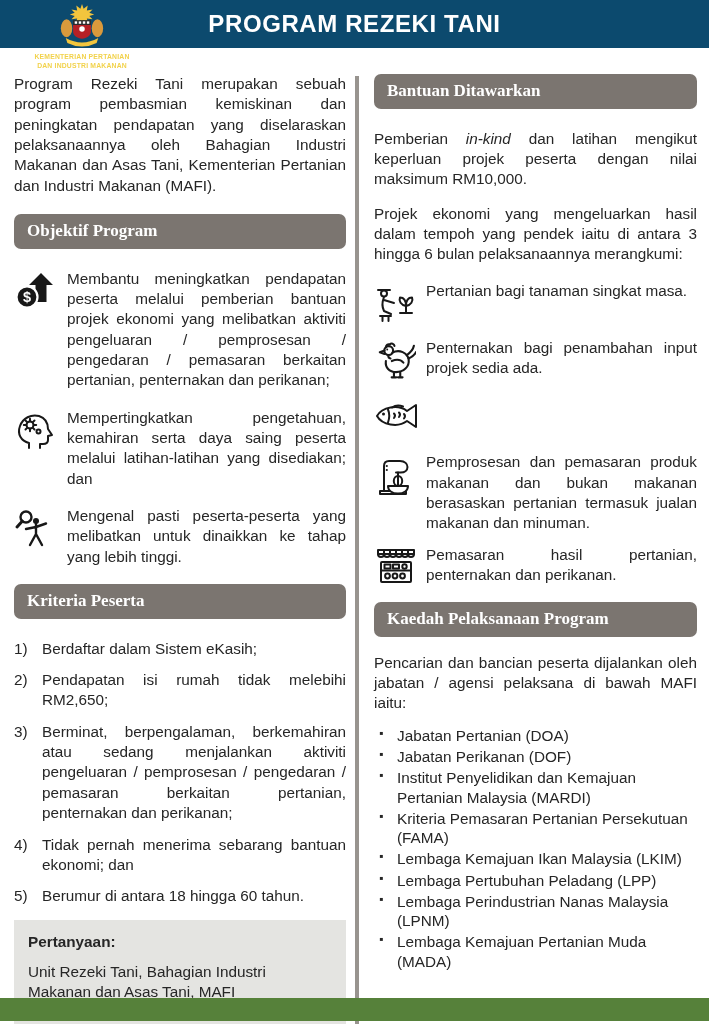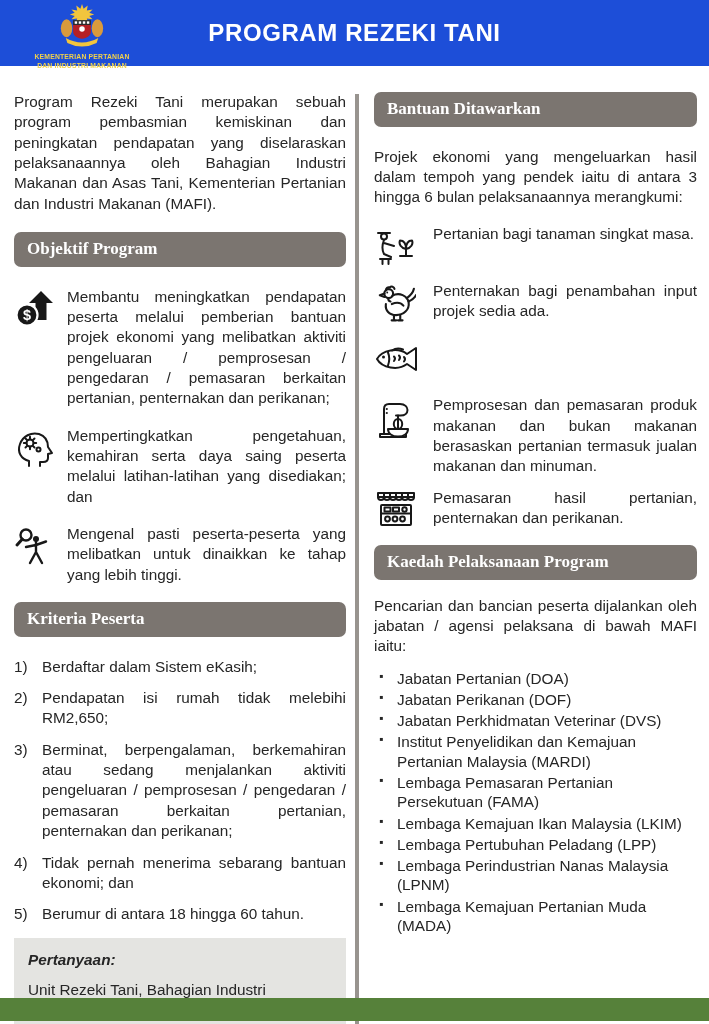--- a/index.html
+++ b/index.html
@@ -6,21 +6,21 @@
   html,body { margin:0; padding:0; background:#ffffff; }
   .page {
     width:709px; height:1024px; position:relative; overflow:hidden;
     background:#ffffff; color:#262626;
     font-family:"Liberation Sans", sans-serif;
     font-size:15.3px; line-height:1.33;
   }
 
   
   .topbar {
-    height:66px; background:#1d4ed8; position:relative;
+    height:48px; background:#0c4a6e; position:relative;
     display:flex; align-items:center; justify-content:center;
   }
   .logo { position:absolute; left:24px; top:3px; width:116px; text-align:center; }
   .ministry { font-size:6.8px; color:#f2d24b; font-weight:bold; line-height:1.3; margin-top:1px; letter-spacing:.2px; }
   .title { color:#ffffff; font-size:24px; font-weight:bold; letter-spacing:.6px; margin:0; }
 
   
   .content { display:flex; align-items:stretch; padding:26px 12px 0 14px; }
   .col-left  { width:332px; flex:0 0 332px; }
   .divider   { width:4px; background:#98948f; margin:2px 15px 0 9px; }
@@ -42,24 +42,24 @@
 
   
   .numlist { margin:2px 0 0 0; padding:0; list-style:none; }
   .numlist li { display:flex; margin-bottom:11px; }
   .numlist .num { flex:0 0 28px; }
   .numlist .ntext { flex:1; text-align:justify; }
 
   
   .contact-box { background:#e4e4e1; padding:12px 14px 13px; margin-top:13px; }
   .contact-box p { margin:0; }
-  .cb-head { font-weight:bold; margin-bottom:10px !important;font-style:italic; }
-
-  
-  .scope-item { display:flex; gap:15px; margin-bottom:11px; align-items:flex-start; min-height:44px; }
+  .cb-head { font-weight:bold; margin-bottom:10px !important; }
+
+  
+  .scope-item { display:flex; gap:8px; margin-bottom:11px; align-items:flex-start; min-height:44px; }
   .scope-icon { flex:0 0 44px; padding-top:1px; }
   .scope-item p { margin:0; text-align:justify; }
 
   
   .sqlist { list-style:none; margin:0 0 13px 0; padding:0; }
   .sqlist li { position:relative; padding-left:23px; margin-bottom:2px; line-height:1.26; }
   .sqlist li::before { content:"▪"; position:absolute; left:5px; top:0; font-size:12px; }
 
   
   .bottombar { position:absolute; left:0; right:0; bottom:3px; height:23px; background:#56813a; }
@@ -176,20 +176,21 @@
     </div>
 
     <div class="divider"></div>
 
     <div class="col-right">
 
       <div class="bar">
         <span>Bantuan Ditawarkan</span>
       </div>
 
+      <p class="para"><span>Pemberian</span> <em>in-kind</em> <span>dan latihan mengikut keperluan projek peserta dengan nilai maksimum RM10,000.</span></p>
 
 
       <p class="para" style="margin-bottom:16px;">Projek ekonomi yang mengeluarkan hasil dalam tempoh yang pendek iaitu di antara 3 hingga 6 bulan pelaksanaannya merangkumi:</p>
 
       <div class="scope-item">
         <span class="scope-icon">
           <svg width="44" height="40" viewBox="0 0 44 40" fill="none" stroke="#181818" stroke-width="2" stroke-linecap="round" stroke-linejoin="round" aria-hidden="true">
             <path d="M4 8 H16"></path>
               <circle cx="10" cy="11.5" r="3"></circle>
             <path d="M10 15 C8 20 8 25 10 29 M10 18 L20 21 M10 29 L17 32 M6 34 h11 M8.5 34 v5 M14.5 34 v5"></path>
@@ -264,23 +265,22 @@
 
       <div class="bar" style="margin-top:8px;margin-bottom:16px;">
         <span>Kaedah Pelaksanaan Program</span>
       </div>
 
       <p class="para" style="margin-bottom:12px;">Pencarian dan bancian peserta dijalankan oleh jabatan / agensi pelaksana di bawah MAFI iaitu:</p>
 
       <ul class="sqlist">
         <li>Jabatan Pertanian (DOA)</li>
         <li>Jabatan Perikanan (DOF)</li>
-        <li>Jabatan Perkhidmatan Veterinar (DVS)</li>
         <li>Institut Penyelidikan dan Kemajuan Pertanian Malaysia (MARDI)</li>
-        <li>Lembaga Pemasaran Pertanian Persekutuan (FAMA)</li>
+        <li>Kriteria Pemasaran Pertanian Persekutuan (FAMA)</li>
         <li>Lembaga Kemajuan Ikan Malaysia (LKIM)</li>
         <li>Lembaga Pertubuhan Peladang (LPP)</li>
         <li>Lembaga Perindustrian Nanas Malaysia (LPNM)</li>
         <li>Lembaga Kemajuan Pertanian Muda (MADA)</li>
 
       </ul>
 
     </div>
   </main>
 

